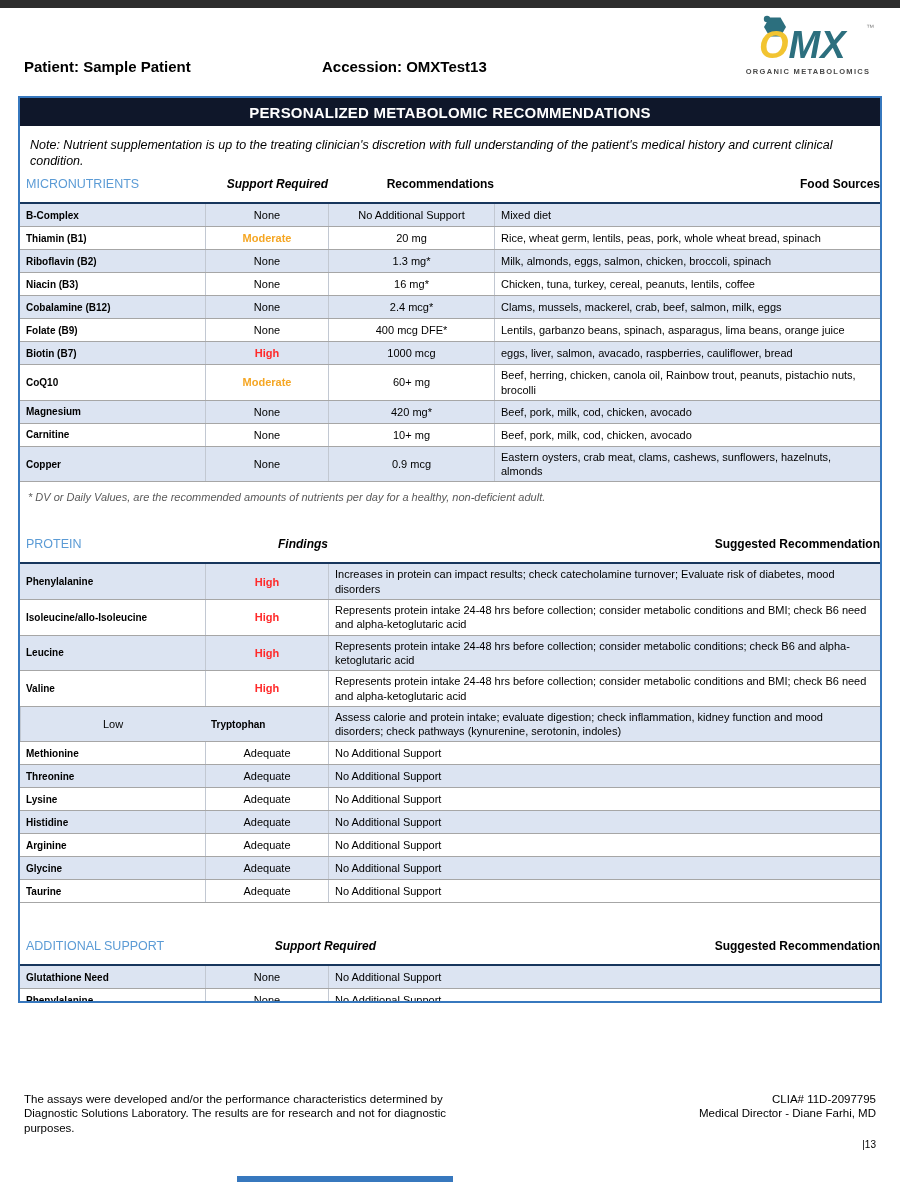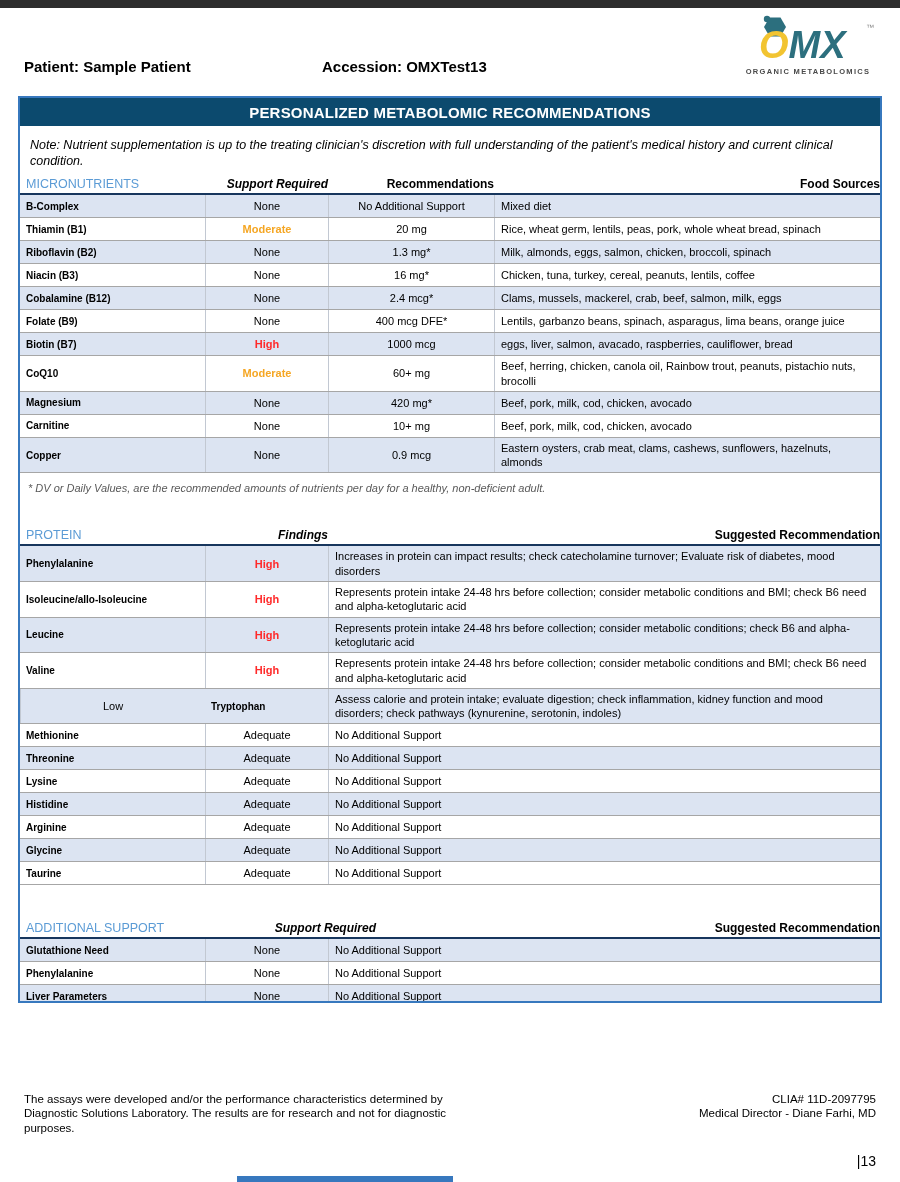--- a/index.html
+++ b/index.html
@@ -12,47 +12,47 @@
   .pagehead{position:absolute;top:58px;left:24px;width:700px;display:flex;}
   .pagehead .pat{font-size:15px;font-weight:bold;width:298px;}
   .pagehead .acc{font-size:15px;font-weight:bold;}
   .logo{position:absolute;top:14px;left:728px;width:160px;text-align:center;}
   .logo-caption{font-size:7.5px;font-weight:bold;letter-spacing:1.3px;color:#4a4a4a;margin-top:1px;text-align:center;}
   
   .box{
     position:absolute;left:18px;top:96px;width:864px;height:907px;
     border:2px solid #3778BE;box-sizing:border-box;background:#fff;overflow:hidden;
   }
-  .banner{height:28px;background:#0c4a6e;color:#fff;display:flex;align-items:center;justify-content:center;
+  .banner{height:28px;background:#0f172a;color:#fff;display:flex;align-items:center;justify-content:center;
     font-size:15px;font-weight:bold;letter-spacing:0.2px;}
   .note{font-style:italic;font-size:12.5px;line-height:1.25;padding:12px 16px 2px 10px;}
   
   .grid4{display:grid;grid-template-columns:185px 123px 166px 1fr;}
   .grid3{display:grid;grid-template-columns:185px 123px 1fr;}
-  .sec-row{align-items:end;padding:6px 0 2px 0;}
+  .sec-row{align-items:end;padding:6px 0 11px 0;}
   .sec-row .sec-label{font-size:12.5px;color:#5B9BD5;padding-left:6px;}
   .sec-row .col-h{font-size:12px;font-weight:bold;text-align:right;}
   .sec-row .col-h.it{font-style:italic;}
   .dtable{border-top:2px solid #17365D;}
   .trow{border-bottom:1px solid #a6a6a6;background:#fff;min-height:22px;}
   .trow.alt{background:#DCE4F2;}
   .cell{padding:3px 6px;font-size:11px;line-height:1.3;display:flex;align-items:center;border-left:1px solid #c2c8d2;}
   .cell.name{border-left:none;font-weight:bold;font-size:10px;}
   .cell.ctr{justify-content:center;text-align:center;}
   .cell.small{font-size:11px;}
   .lvl-moderate{color:#F5A623;font-weight:bold;}
   .lvl-high{color:#FF2A2A;font-weight:bold;}
   .footnote{font-style:italic;font-size:11px;color:#595959;padding:9px 8px 0 8px;}
   .mt-protein{margin-top:28px;}
   .mt-additional{margin-top:30px;gap:48px;}
   
   .pagefoot{position:absolute;top:1092px;left:24px;width:852px;display:flex;justify-content:space-between;font-size:11.5px;line-height:1.25;}
   .pagefoot .left{width:430px;}
   .pagefoot .right{text-align:right;}
-  .pageno{margin-top:32px;font-size:14px;}
+  .pageno{margin-top:18px;font-size:10px;}
   .bottom-strip{position:absolute;left:237px;bottom:0;width:216px;height:6px;background:#3778BE;}
 </style>
 </head>
 <body>
 
 <div class="topbar"></div>
 
 <div class="pagehead">
   <div class="pat">Patient: Sample Patient</div>
   <div class="acc">Accession: OMXTest13</div>

